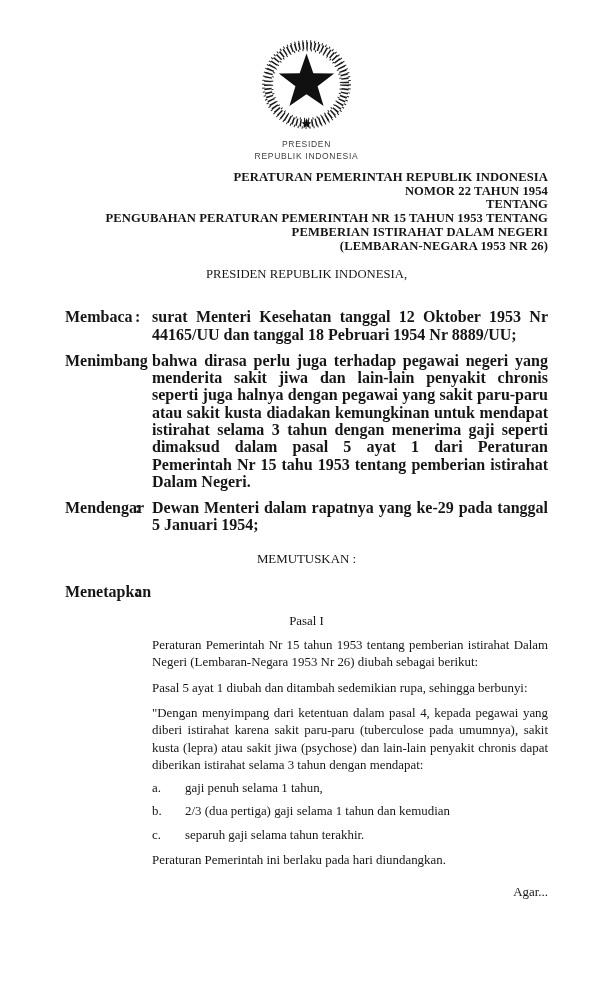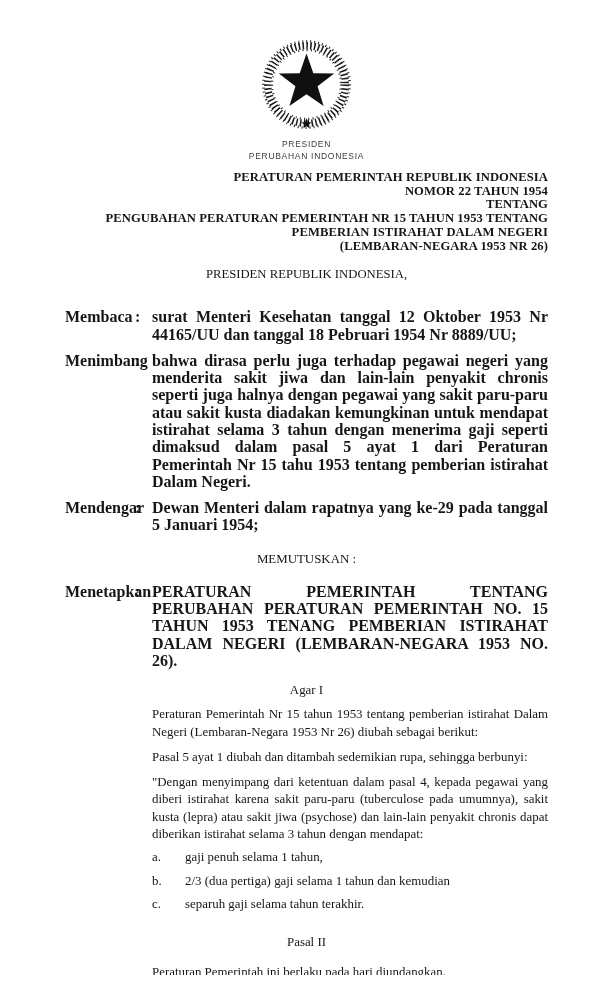--- a/index.html
+++ b/index.html
@@ -104,21 +104,21 @@
       <svg width="97" height="97" viewBox="0 0 100 100" aria-hidden="true">
         <circle cx="50" cy="50" r="44.5" fill="none" stroke="#1c1c1c" stroke-width="2.6" stroke-dasharray="1 3.1"></circle>
         <circle cx="50" cy="50" r="40" fill="none" stroke="#1c1c1c" stroke-width="7.5" stroke-dasharray="1.6 2.4"></circle>
         <circle cx="50" cy="50" r="35.5" fill="none" stroke="#1c1c1c" stroke-width="2.2" stroke-dasharray="1 3.4"></circle>
         <polygon fill="#101010" points="50,18 57.05,38.29 78.53,38.73 61.41,51.71 67.63,72.27 50,60 32.37,72.27 38.59,51.71 21.47,38.73 42.95,38.29"></polygon>
         <polygon fill="#101010" points="50,84.5 51.29,88.92 55.23,89.0 52.09,91.38 53.23,95.15 50,92.9 46.77,95.15 47.91,91.38 44.77,89.0 48.71,88.92"></polygon>
       </svg>
     </span>
     <div class="seal-caption">
       <div>PRESIDEN</div>
-      <div>PERUBAHAN INDONESIA</div>
+      <div>REPUBLIK INDONESIA</div>
     </div>
   </div>
 
   <div class="title-block">
     <div>PERATURAN PEMERINTAH REPUBLIK INDONESIA</div>
     <div>NOMOR 22 TAHUN 1954</div>
     <div>TENTANG</div>
     <div>PENGUBAHAN PERATURAN PEMERINTAH NR 15 TAHUN 1953 TENTANG</div>
     <div>PEMBERIAN ISTIRAHAT DALAM NEGERI</div>
     <div>(LEMBARAN-NEGARA 1953 NR 26)</div>
@@ -142,41 +142,39 @@
       <div class="colon">:</div>
       <div class="body">Dewan Menteri dalam rapatnya yang ke-29 pada tanggal 5 Januari 1954;</div>
     </div>
   </div>
 
   <div class="memutuskan">MEMUTUSKAN :</div>
 
   <div class="row">
     <div class="label">Menetapkan</div>
     <div class="colon">:</div>
-    <div class="body">PERATURAN PEMERINTAH TENTANG PERUBAHAN PERATURAN PEMERINTAH NO. 15 TAHUN 1953 TENANG PEMBERIAN ISTIRAHAT DALAM NEGERI (LEMBARAN-NEGARA 1953 NO. 26).</div>
   </div>
 
-  <div class="pasal-heading">Agar I</div>
+  <div class="pasal-heading">Pasal I</div>
   <p class="para">Peraturan Pemerintah Nr 15 tahun 1953 tentang pemberian istirahat Dalam Negeri (Lembaran-Negara 1953 Nr 26) diubah sebagai berikut:</p>
   <p class="para">Pasal 5 ayat 1 diubah dan ditambah sedemikian rupa, sehingga berbunyi:</p>
   <p class="para">"Dengan menyimpang dari ketentuan dalam pasal 4, kepada pegawai yang diberi istirahat karena sakit paru-paru (tuberculose pada umumnya), sakit kusta (lepra) atau sakit jiwa (psychose) dan lain-lain penyakit chronis dapat diberikan istirahat selama 3 tahun dengan mendapat:</p>
 
   <div class="list">
     <div class="list-item">
       <div>a.</div>
       <div>gaji penuh selama 1 tahun,</div>
     </div>
     <div class="list-item">
       <div>b.</div>
       <div>2/3 (dua pertiga) gaji selama 1 tahun dan kemudian</div>
     </div>
     <div class="list-item">
       <div>c.</div>
       <div>separuh gaji selama tahun terakhir.</div>
     </div>
   </div>
 
-  <div class="pasal-heading second">Pasal II</div>
   <p class="para">Peraturan Pemerintah ini berlaku pada hari diundangkan.</p>
 
   <div class="continuation">Agar...</div>
 
 </div>
 
 </body></html>

